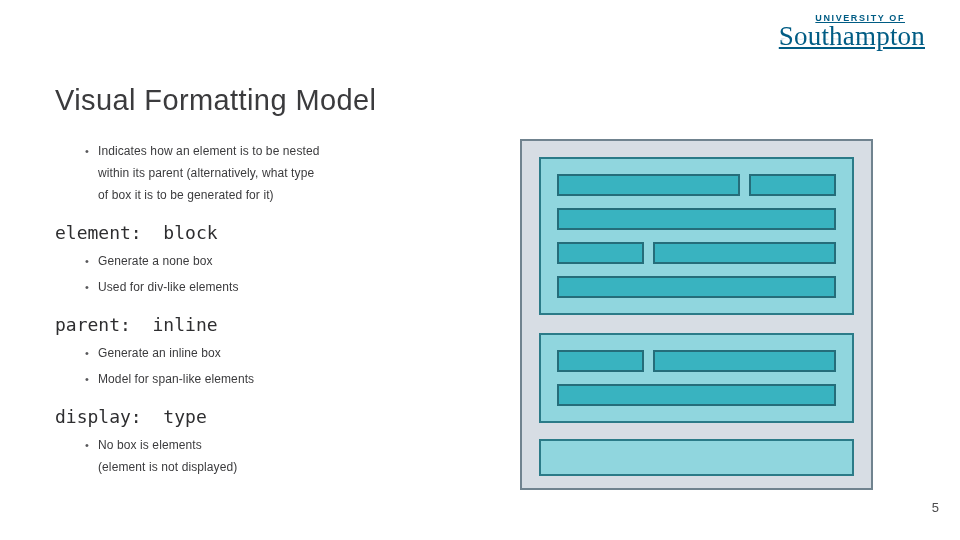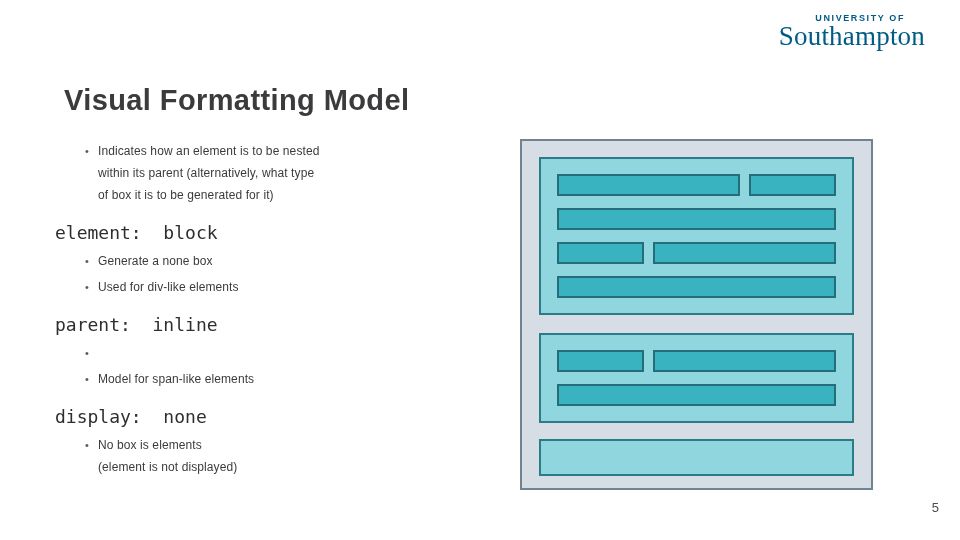--- a/index.html
+++ b/index.html
@@ -17,42 +17,41 @@
   html,body{width:960px;height:540px;}
   body{
     position:relative;
     background:#ffffff;
     overflow:hidden;
     font-family:"Liberation Sans",sans-serif;
     color:var(--text);
   }
 
   
-  .logo{position:absolute;top:14px;right:35px;text-align:right;color:var(--brand);line-height:1;}
+  .logo{position:absolute;top:14px;right:35px;text-align:right;color:var(--brand);line-height:1;text-decoration:underline;}
   .logo-top{
     font-size:9px;font-weight:bold;letter-spacing:1.6px;
     margin-right:20px;margin-bottom:1px;
   }
   .logo-main{
     font-family:"Liberation Serif",serif;
     font-size:27px;letter-spacing:0.2px;line-height:24px;
   }
   .logo-reflection{
     font-family:"Liberation Serif",serif;
     font-size:27px;letter-spacing:0.2px;line-height:24px;
     transform:scaleY(-1);transform-origin:top;
     opacity:0.12;height:10px;overflow:hidden;
   }
 
   
   .slide-title{
     position:absolute;left:55px;top:84px;
-    font-size:29px;font-weight:700;letter-spacing:0.4px;
+    font-size:29px;font-weight:400;letter-spacing:0.4px;
     color:var(--text);
-    margin-left:9px;
   }
 
   
   .content{position:absolute;left:55px;top:136px;width:430px;}
   .section{margin-bottom:15px;}
   .section-heading{
     font-family:"DejaVu Sans Mono","Liberation Mono",monospace;
     font-size:18px;line-height:24px;
     color:var(--heading);
     white-space:pre;
@@ -132,29 +131,30 @@
     <div class="bullet-item">
       <span class="bullet-marker">•</span>
       <span class="bullet-text">Used for div-like elements</span>
     </div>
   </div>
 
   <div class="section">
     <div class="section-heading">parent:  inline</div>
     <div class="bullet-item">
       <span class="bullet-marker">•</span>
+      <span class="bullet-text">Generate an inline box</span>
     </div>
     <div class="bullet-item">
       <span class="bullet-marker">•</span>
       <span class="bullet-text">Model for span-like elements</span>
     </div>
   </div>
 
   <div class="section">
-    <div class="section-heading">display:  none</div>
+    <div class="section-heading">display:  type</div>
     <div class="bullet-item">
       <span class="bullet-marker">•</span>
       <span class="bullet-text">No box is elements
 (element is not displayed)</span>
     </div>
   </div>
 
 </div>
 
 <div class="diagram">

